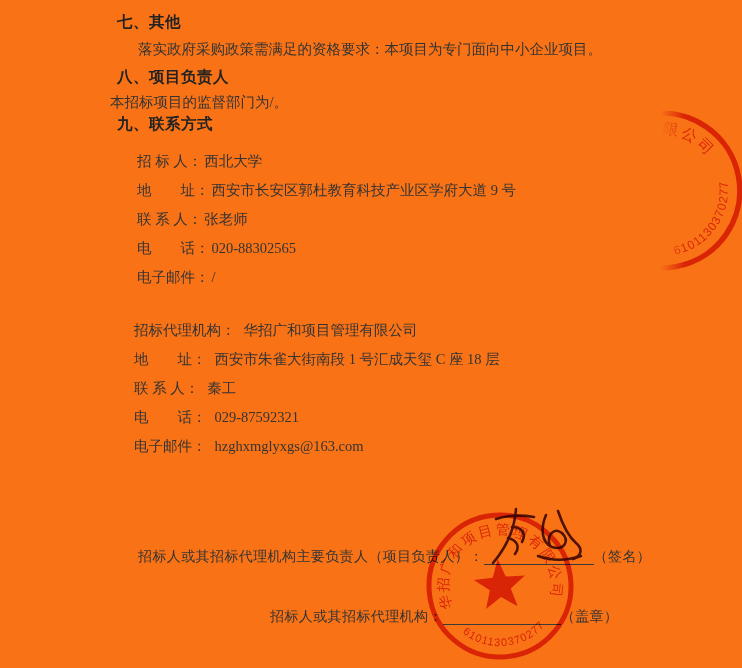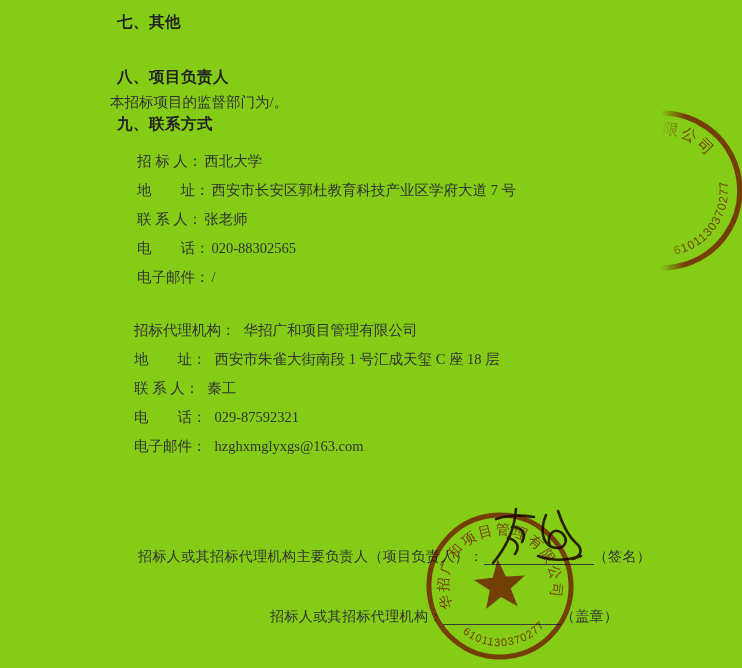--- a/index.html
+++ b/index.html
@@ -1,18 +1,18 @@
 <!DOCTYPE html>
 <html><head>
 <meta charset="utf-8">
 <style>
   html,body{margin:0;padding:0;background:#ffffff;}
   .page{
     position:relative;width:742px;height:668px;overflow:hidden;
-    background:#84cc16;color:#303030;
+    background:#f97316;color:#303030;
     font-family:"Liberation Serif","DejaVu Serif",serif;
   }
   .abs{position:absolute;}
   .heading{font-size:15.5px;font-weight:bold;letter-spacing:0.5px;color:#222;}
   .para{font-size:14.5px;color:#333;}
   .contact-block{position:absolute;}
   .c-row{height:29px;display:flex;align-items:center;font-size:14.5px;color:#333;white-space:nowrap;}
   .c-row .lab{display:inline-block;}
   .c-row .val{display:inline-block;margin-left:2px;}
   .agency .c-row .val{margin-left:8px;}
@@ -30,34 +30,35 @@
   .seal-bottom svg{transform:rotate(-5deg);}
   .handsign{z-index:5;mix-blend-mode:multiply;}
   .seal-text{font-family:"Liberation Sans","DejaVu Sans",sans-serif;}
 </style>
 </head>
 <body>
 
 <div class="page">
 
   <div class="abs heading" style="left:117px;top:12px;">七、其他</div>
+  <div class="abs para" style="left:138px;top:40px;">落实政府采购政策需满足的资格要求：本项目为专门面向中小企业项目。</div>
 
   <div class="abs heading" style="left:117px;top:67px;">八、项目负责人</div>
   <div class="abs heading" style="left:117px;top:114px;">九、联系方式</div>
 
   <div class="abs para" style="left:110px;top:93px;">本招标项目的监督部门为/。</div>
 
   <div class="contact-block" style="left:137px;top:147px;">
     <div class="c-row">
       <span class="lab">招 标 人：</span>
       <span class="val">西北大学</span>
     </div>
     <div class="c-row">
       <span class="lab">地　　址：</span>
-      <span class="val">西安市长安区郭杜教育科技产业区学府大道 7 号</span>
+      <span class="val">西安市长安区郭杜教育科技产业区学府大道 9 号</span>
     </div>
     <div class="c-row">
       <span class="lab">联 系 人：</span>
       <span class="val">张老师</span>
     </div>
     <div class="c-row">
       <span class="lab">电　　话：</span>
       <span class="val">020-88302565</span>
     </div>
     <div class="c-row">

